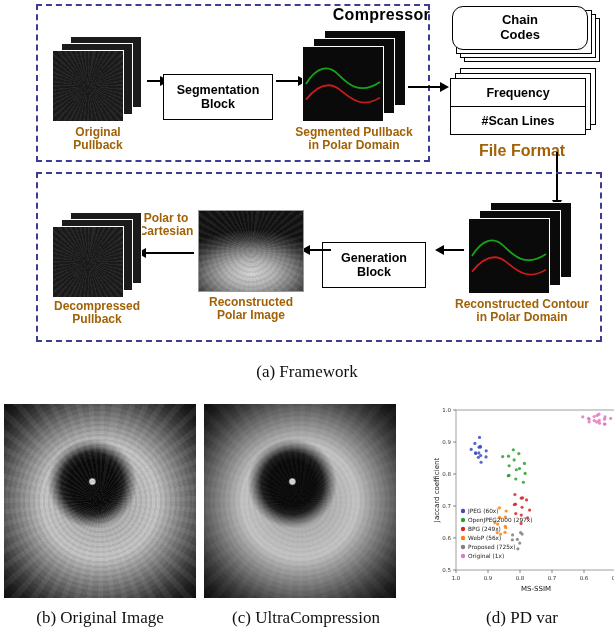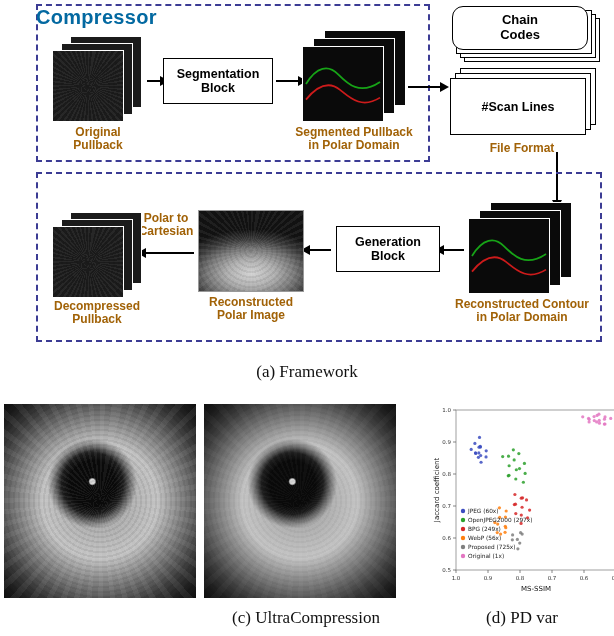--- a/index.html
+++ b/index.html
@@ -3,22 +3,22 @@
 <meta charset="utf-8">
 <style>
   * { margin:0; padding:0; box-sizing:border-box; }
   body { background:#ffffff; font-family:"Liberation Sans", sans-serif; }
   .page { position:relative; width:614px; height:636px; background:#fff; overflow:hidden; }
 
   
   .dash-box { position:absolute; border:2px dashed #3c3c94; background:transparent; }
   .compressor-box   { left:36px; top:4px;  width:394px; height:158px; }
   .decompressor-box { left:36px; top:172px; width:566px; height:170px; }
-  .section-title { position:absolute; text-align:left; font-weight:bold; font-size:20px;
-                   color:#0369a1; letter-spacing:0.3px; }
+  .section-title { position:absolute; text-align:right; font-weight:bold; font-size:16px;
+                   color:#000000; letter-spacing:0.3px; }
   .comp-title { left:36px; top:6px;  width:394px; }
   .decomp-title { left:36px; top:174px; width:566px; }
 
   .lbl { position:absolute; text-align:center; font-weight:bold; font-size:12px;
          line-height:1.12; color:#a16207; white-space:pre-line; }
 
   
   .stack { position:absolute; }
   .stack .layer { position:absolute; border:1px solid #fff; background:#1b1b1b; }
   .pb-stack { width:94px; height:88px; }
@@ -35,23 +35,23 @@
 
   .ivus-mini {
     background:
       radial-gradient(circle at 50% 48%, #e0e0e0 0 2%, rgba(0,0,0,0) 3%),
       radial-gradient(circle at 50% 48%, #0c0c0c 0 16%, #2a2a2a 22%, rgba(0,0,0,0) 27%),
       radial-gradient(circle at 50% 50%, #999 0%, #c0c0c0 34%, #8f8f8f 52%, #565656 68%, #222 85%, #101010 100%);
   }
 
   .proc-box { position:absolute; background:#fff; border:1.5px solid #000;
               display:flex; align-items:center; justify-content:center; text-align:center;
-              font-size:12.5px; font-weight:600; line-height:1.15; white-space:pre-line; }
+              font-size:12.5px; font-weight:600; line-height:1.15; white-space:pre-line;margin-top:16px; }
   .segmentation-box { left:163px; top:58px;  width:110px; height:46px; }
-  .generation-box   { left:336px; top:226px; width:104px; height:46px; }
+  .generation-box   { left:322px; top:226px; width:104px; height:46px; }
 
   
   .pages { position:absolute; }
   .pages .sheet { position:absolute; background:#fff; border:1.5px solid #000; }
   .chain-stack { left:452px; top:6px; width:150px; height:58px; }
   .chain-stack .sheet { width:136px; height:44px; }
   .chain-stack .s4 { left:12px; top:12px; }
   .chain-stack .s3 { left:8px;  top:8px; }
   .chain-stack .s2 { left:4px;  top:4px; }
   .chain-stack .s1 { left:0;    top:0; display:flex; align-items:center; justify-content:center;
@@ -150,24 +150,25 @@
     <div class="sheet s3"></div>
     <div class="sheet s2"></div>
     <div class="sheet s1">Chain
 Codes</div>
   </div>
 
   <div class="pages ff-stack">
     <div class="sheet b2"></div>
     <div class="sheet b1"></div>
     <div class="ff-front">
+      <div class="ff-row">Frequency</div>
       <div class="ff-row">#Scan Lines</div>
     </div>
   </div>
-  <div class="lbl" style="left:452px; top:142px; width:140px; font-size:12px;">File Format</div>
+  <div class="lbl" style="left:452px; top:142px; width:140px; font-size:16px;">File Format</div>
 
   <div class="arrow-d" style="left:556px; top:152px; height:48px;"></div>
 
   <div class="dash-box decompressor-box"></div>
 
   <div class="stack seg-stack" style="left:468px; top:202px;">
     <div class="layer l3"></div>
     <div class="layer l2"></div>
     <div class="layer l1">
       <svg class="seg-svg" viewBox="0 0 82 76">
@@ -320,16 +321,17 @@
         <circle cx="31" cy="127" r="2.2" fill="#d62728"></circle>
         <text x="36" y="129" font-size="5.8" fill="#222" font-family="DejaVu Sans, sans-serif">BPG (249x)</text>
         <circle cx="31" cy="136" r="2.2" fill="#ff7f0e"></circle>
         <text x="36" y="138" font-size="5.8" fill="#222" font-family="DejaVu Sans, sans-serif">WebP (56x)</text>
         <circle cx="31" cy="145" r="2.2" fill="#7f7f7f"></circle>
         <text x="36" y="147" font-size="5.8" fill="#222" font-family="DejaVu Sans, sans-serif">Proposed (725x)</text>
         <circle cx="31" cy="154" r="2.2" fill="#e377c2"></circle>
         <text x="36" y="156" font-size="5.8" fill="#222" font-family="DejaVu Sans, sans-serif">Original (1x)</text>
       </svg></div>
 
+  <div class="caption" style="left:0; top:608px; width:200px;">(b) Original Image</div>
   <div class="caption" style="left:198px; top:608px; width:216px;">(c) UltraCompression</div>
   <div class="caption" style="left:442px; top:608px; width:160px;">(d) PD var</div>
 
 </div>
 
 </body></html>

